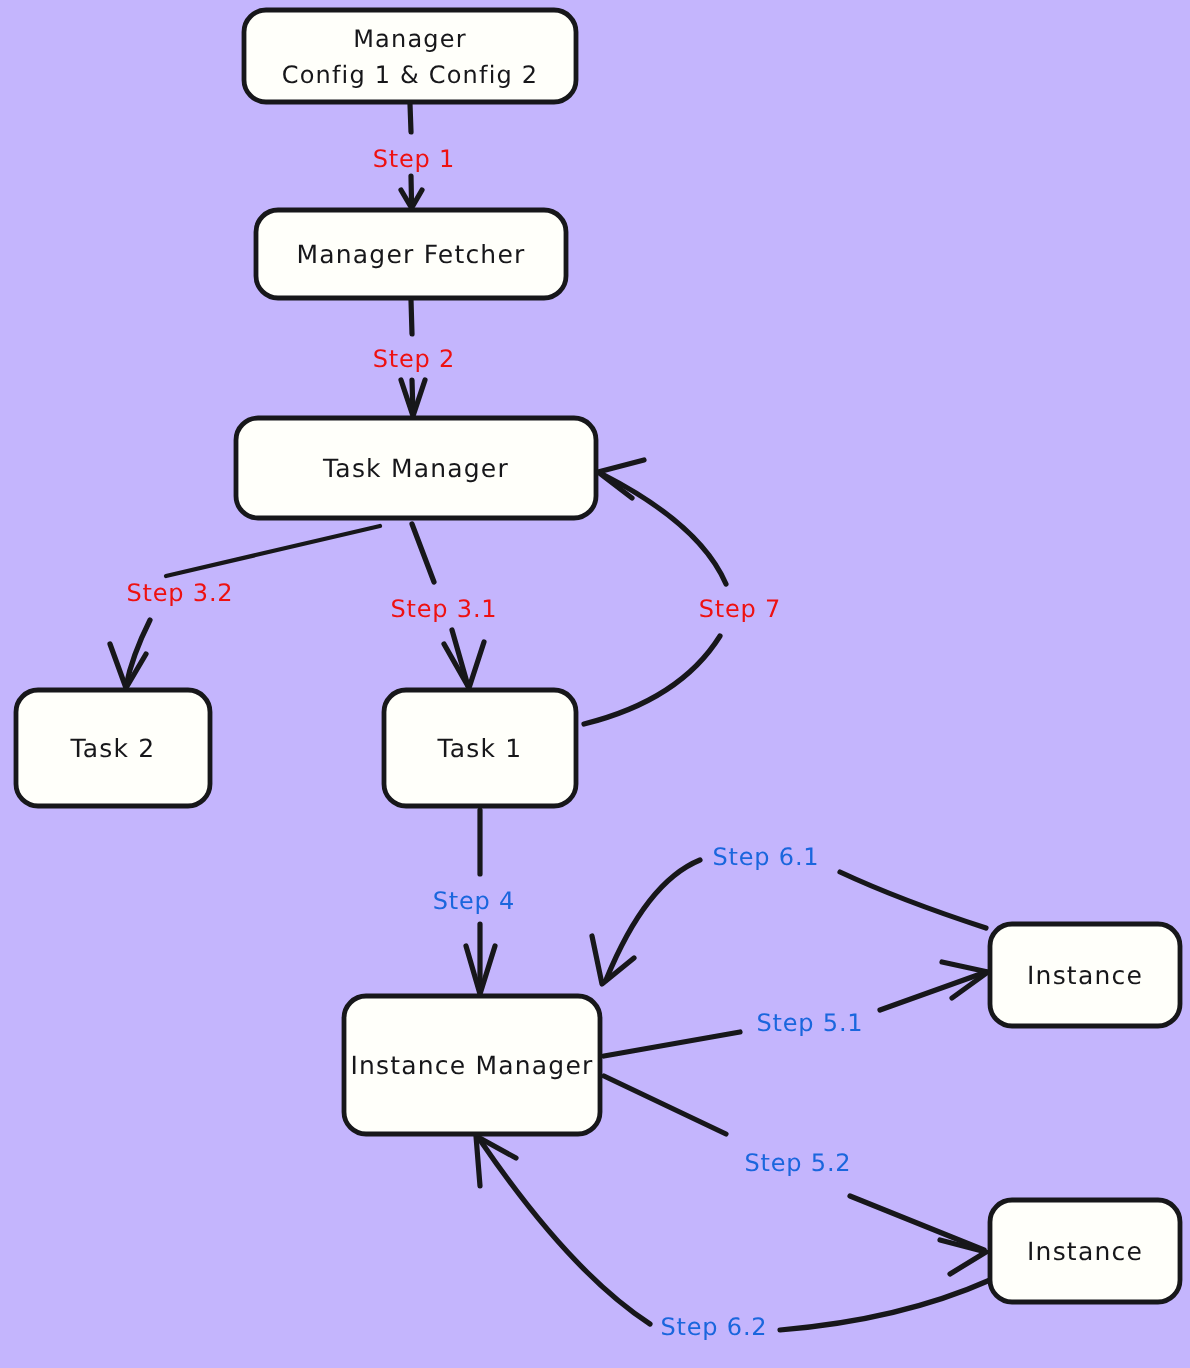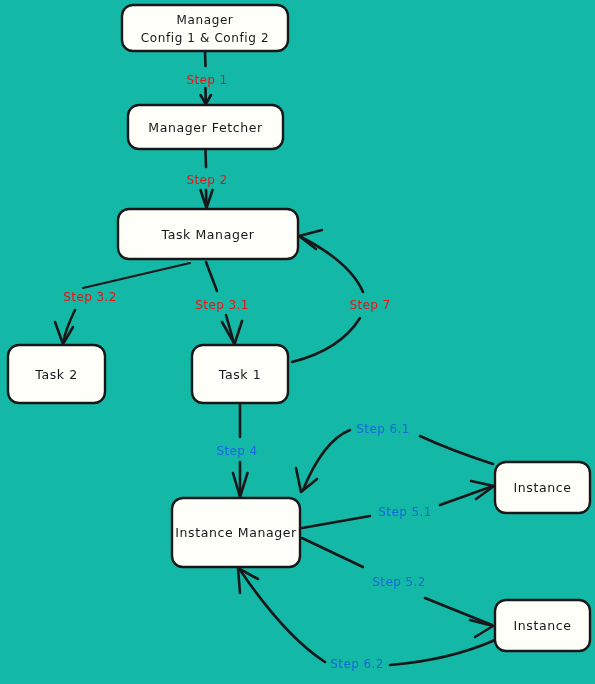--- a/index.html
+++ b/index.html
@@ -14,21 +14,21 @@
     position: relative;
     overflow: hidden;
     font-family: "DejaVu Sans", sans-serif;
   }
   #canvas {
     position: absolute;
     left: 0;
     top: 0;
     width: 595px;
     height: 684px;
-    background: #14b8a6;
+    background: #c4b5fd;
   }
   svg.diagram {
     position: absolute;
     left: 0;
     top: 0;
     width: 595px;
     height: 684px;
     display: block;
   }
   .node-rect {

